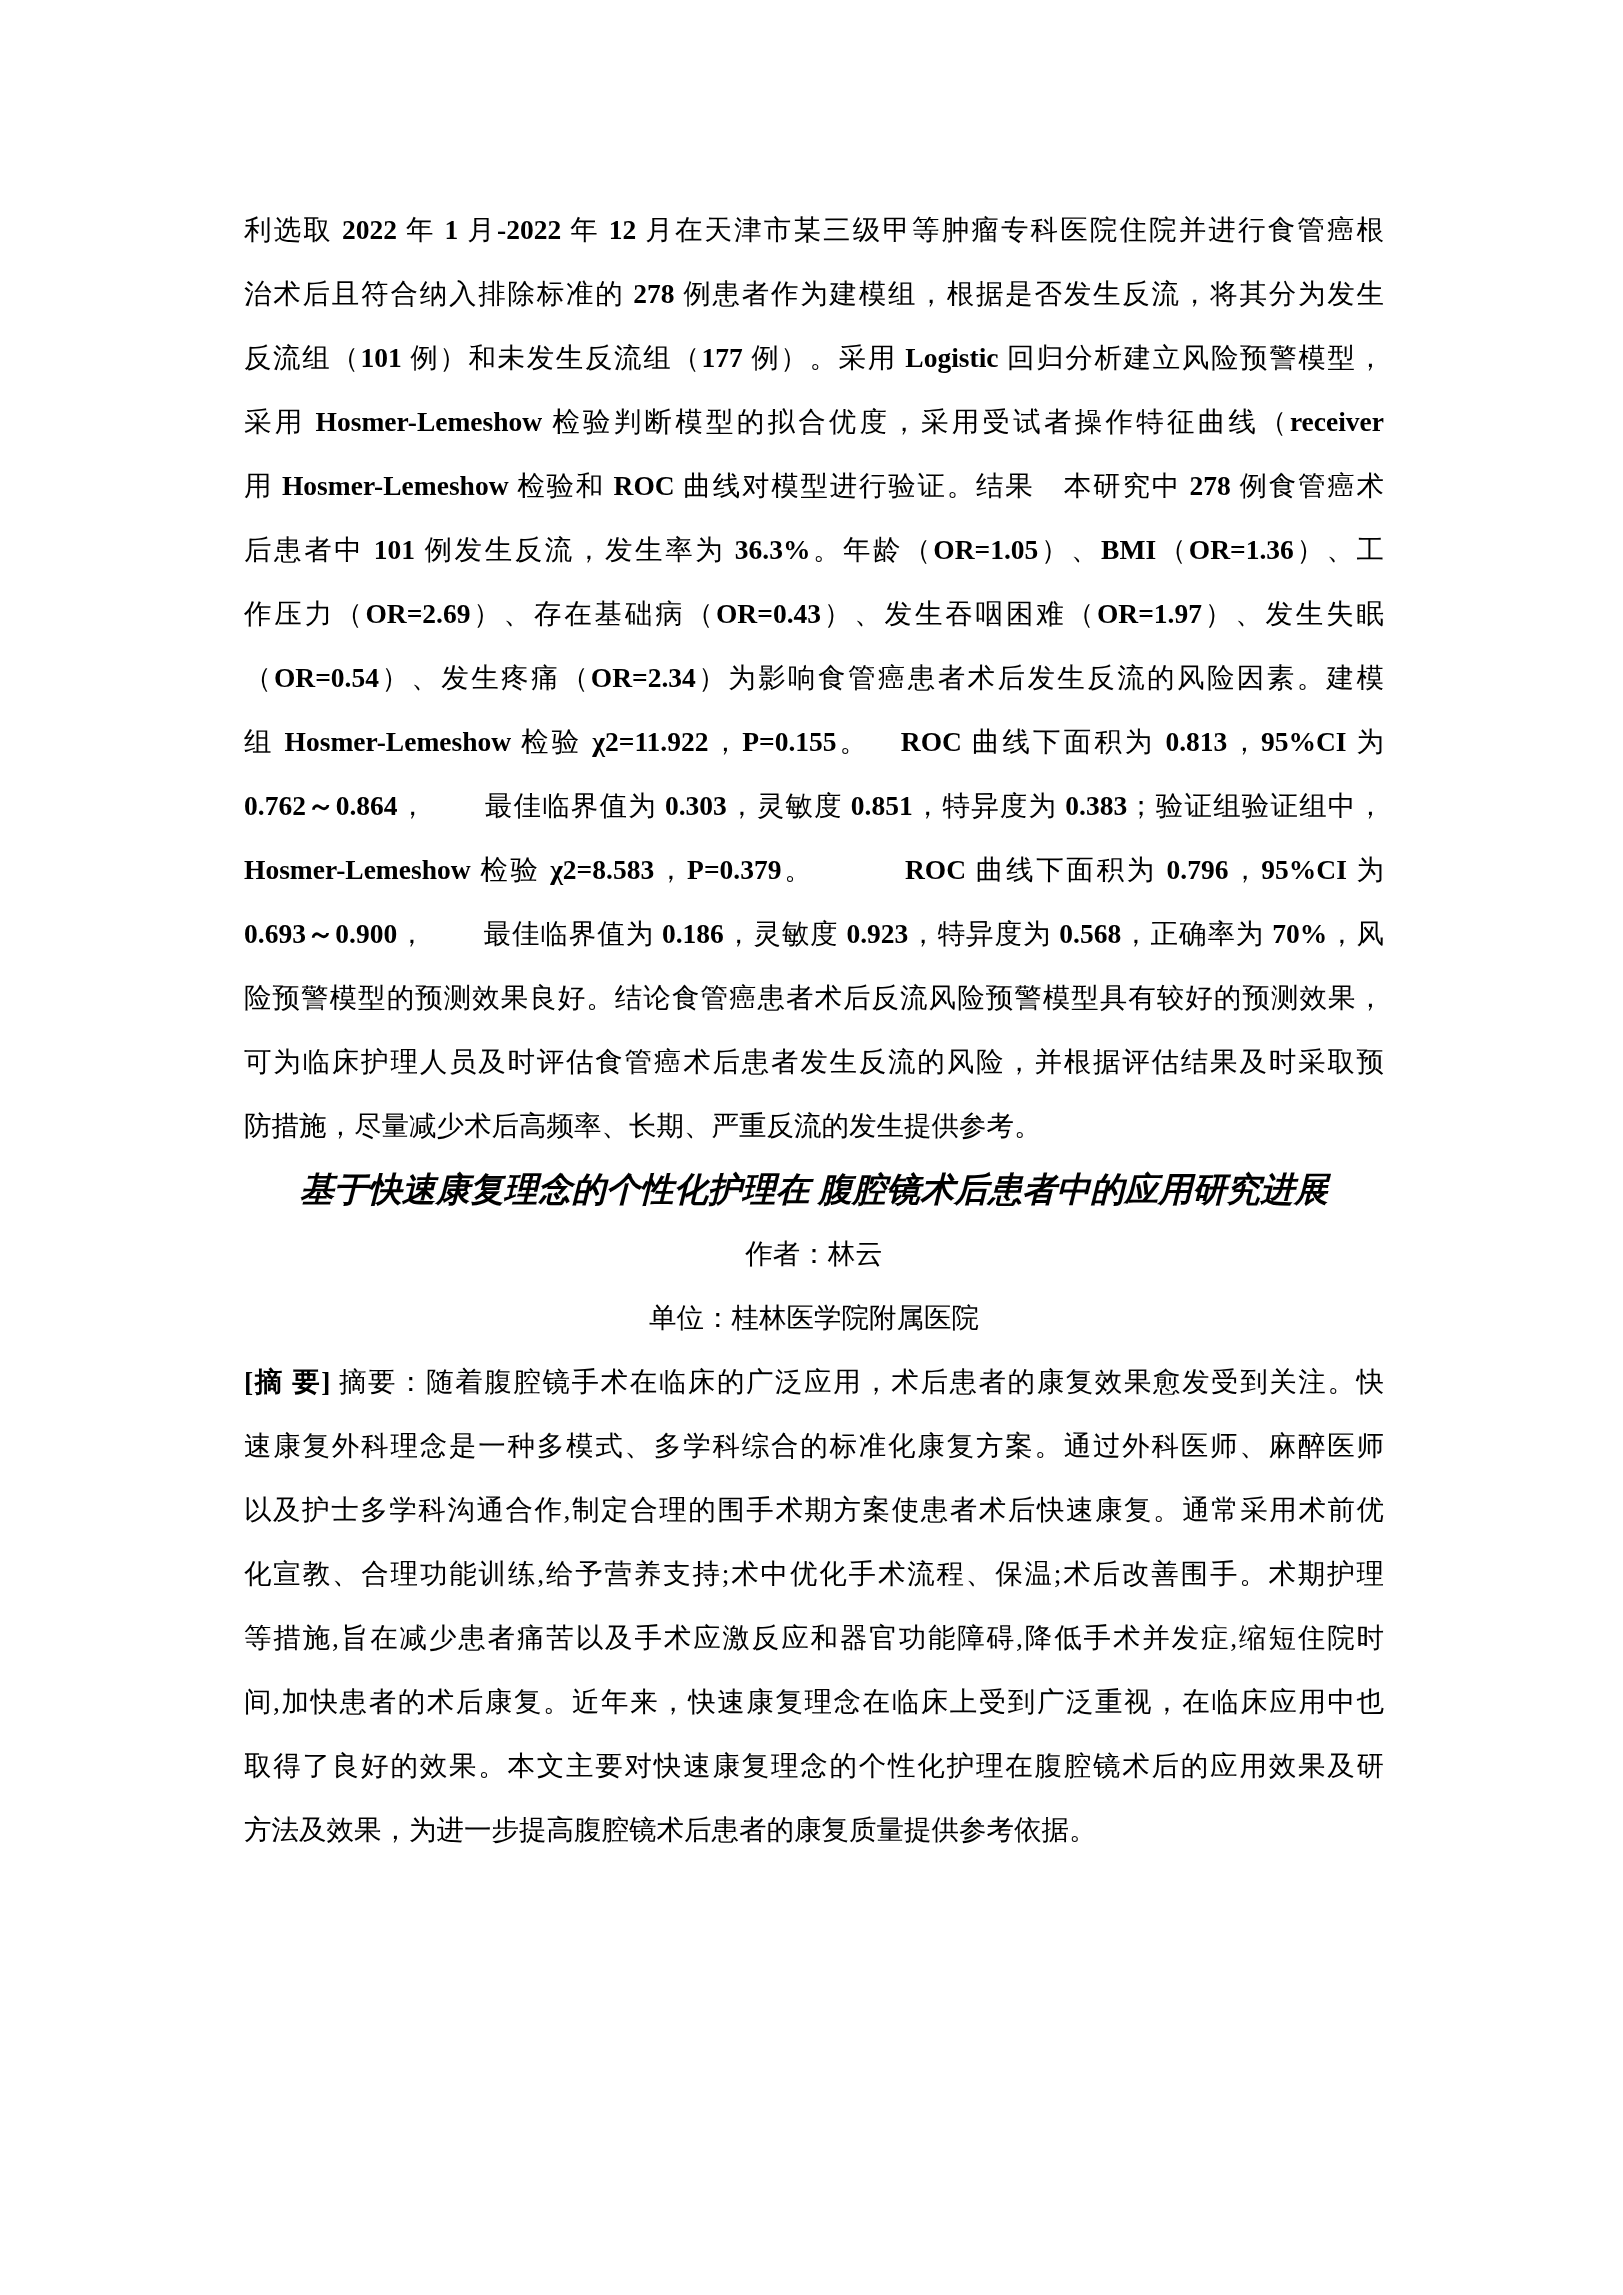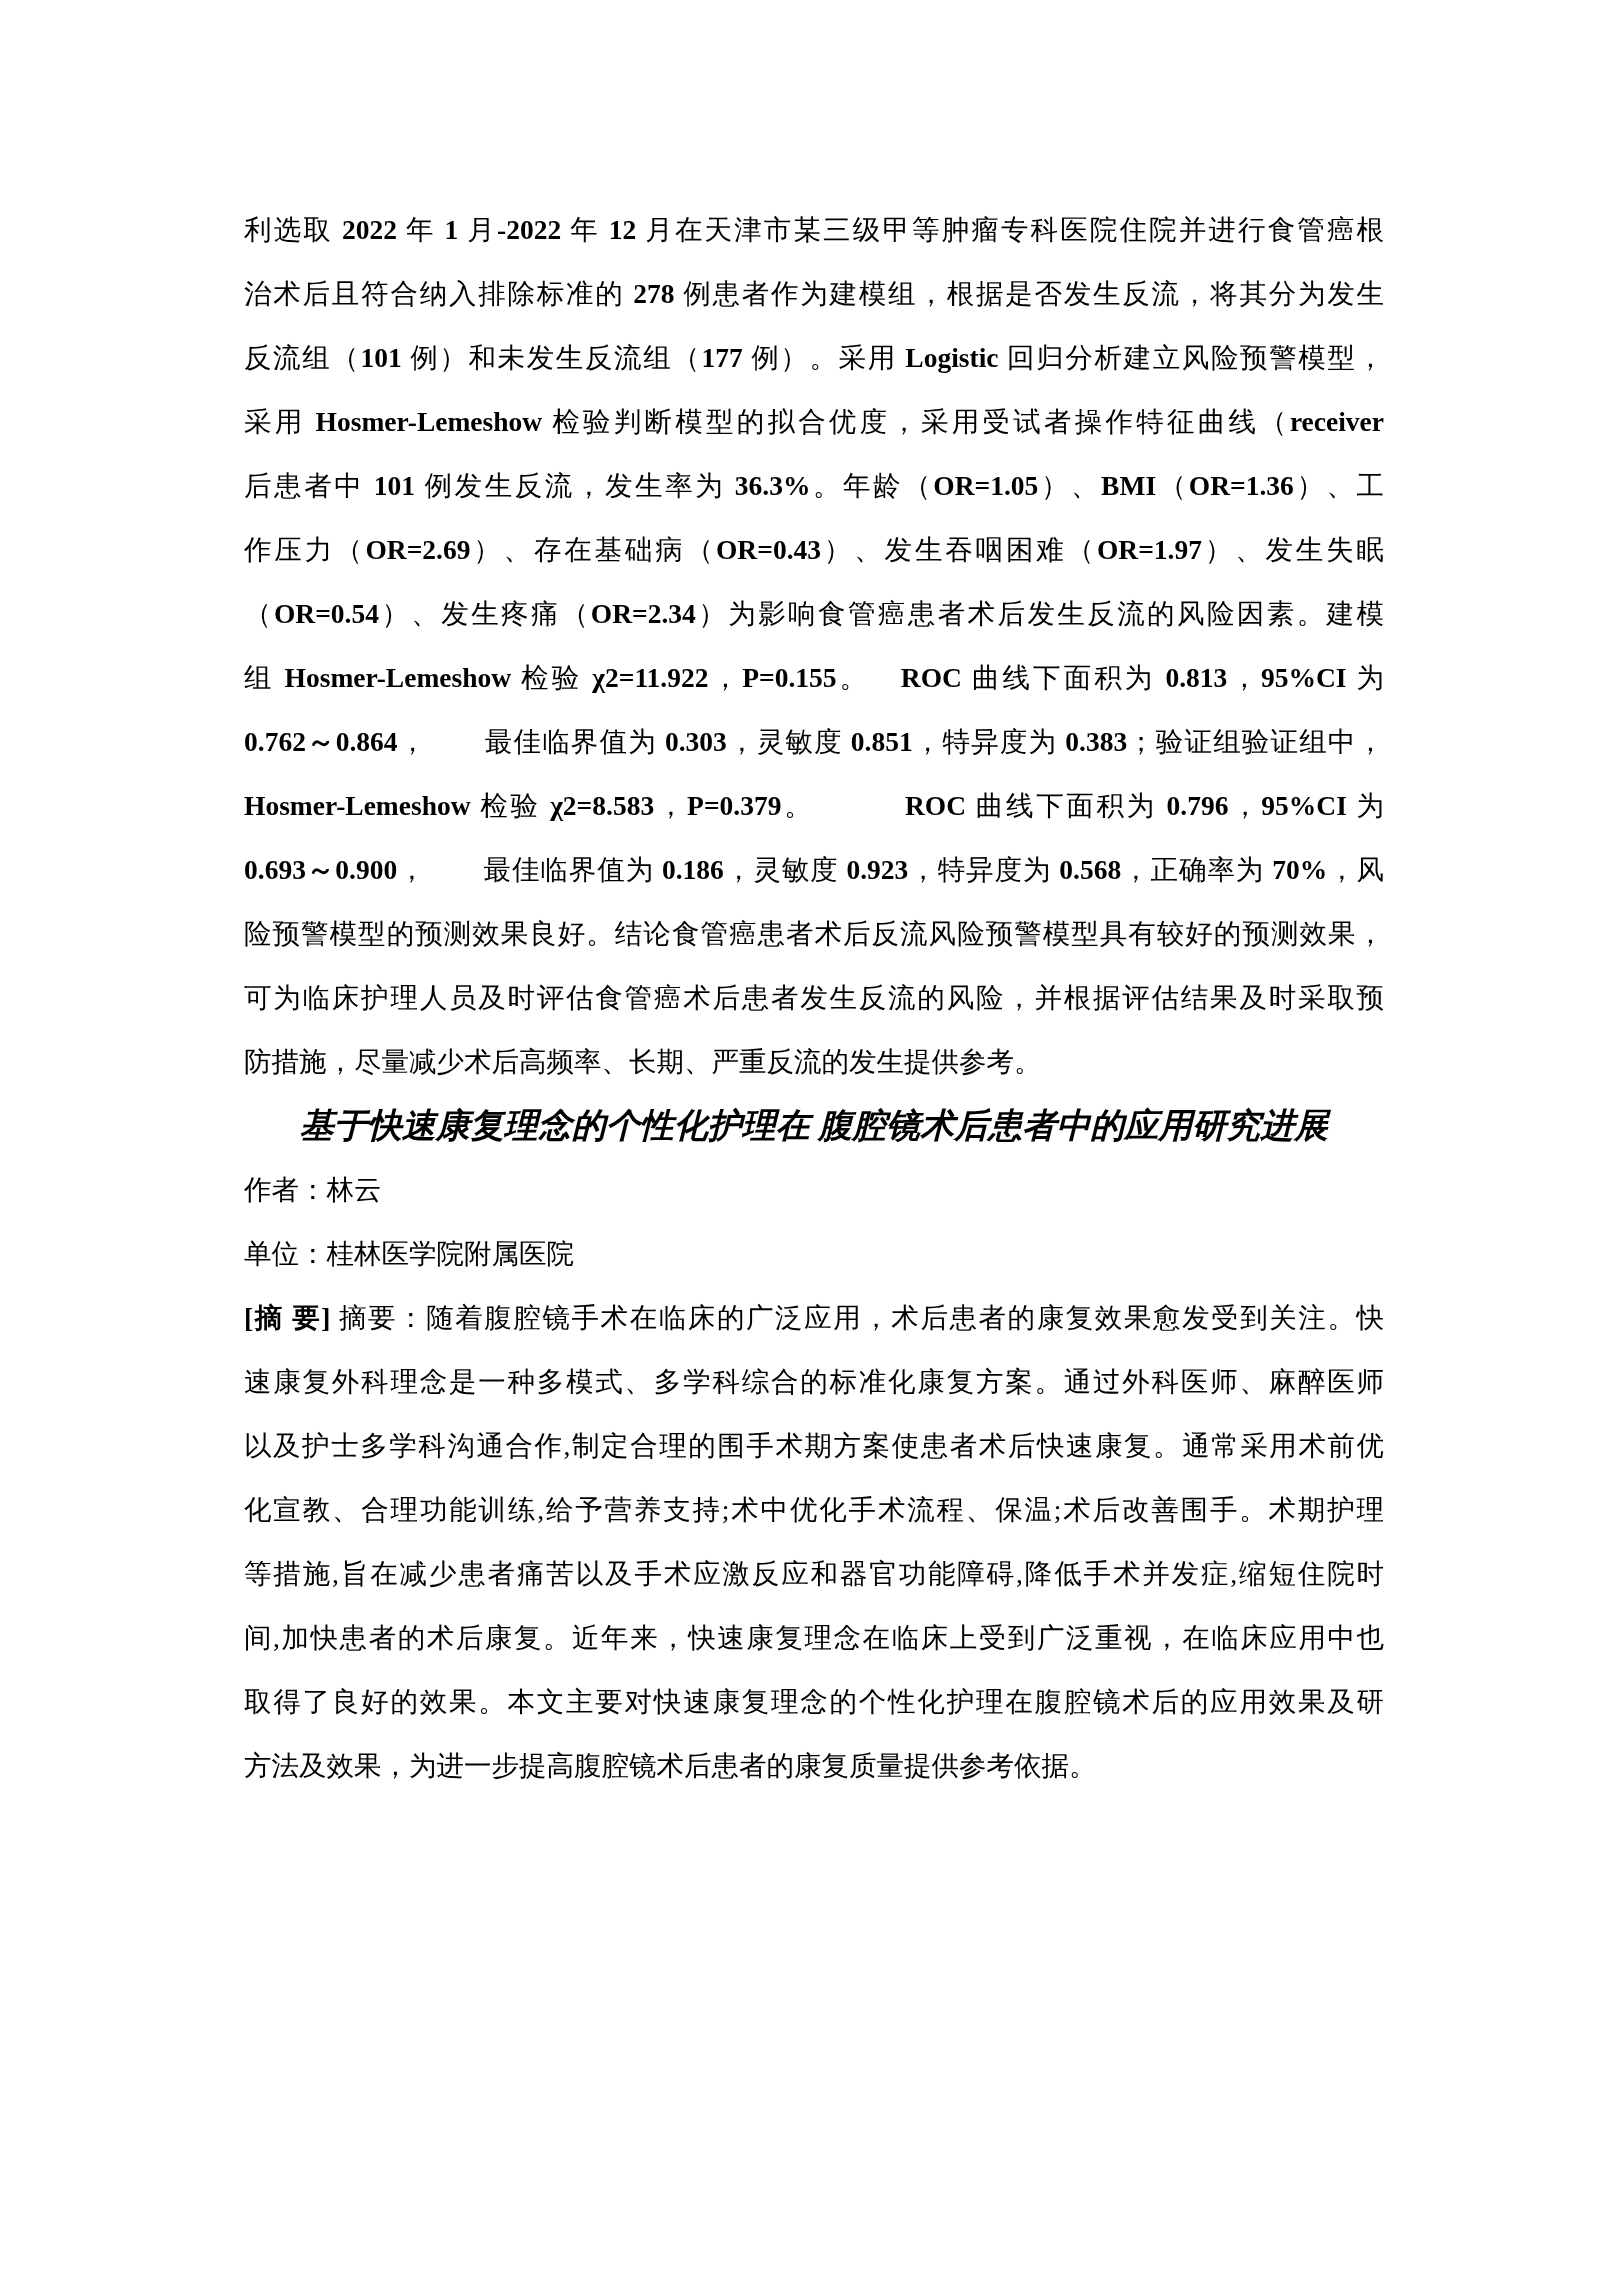--- a/index.html
+++ b/index.html
@@ -31,40 +31,42 @@
   }
   .line.justify {
     text-align: justify;
     text-align-last: justify;
   }
   .line.justify.last {
     text-align: justify;
     text-align-last: left;
   }
   .line.center {
+    text-align: center;
   }
   .line.title {
     text-align: center;
     font-size: 34px;
     font-weight: bold;
     font-style: italic;
   }
   .seg.b {
     font-weight: bold;
   }
 </style>
 </head>
 <body>
 
 <div class="page">
   <div class="content">
       <div class="line justify"><span class="seg">利选取 </span><span class="seg b">2022</span><span class="seg"> 年 </span><span class="seg b">1</span><span class="seg"> 月</span><span class="seg b">-2022</span><span class="seg"> 年 </span><span class="seg b">12</span><span class="seg"> 月在天津市某三级甲等肿瘤专科医院住院并进行食管癌根</span></div>
       <div class="line justify"><span class="seg">治术后且符合纳入排除标准的 </span><span class="seg b">278</span><span class="seg"> 例患者作为建模组，根据是否发生反流，将其分为发生</span></div>
       <div class="line justify"><span class="seg">反流组（</span><span class="seg b">101</span><span class="seg"> 例）和未发生反流组（</span><span class="seg b">177</span><span class="seg"> 例）。采用 </span><span class="seg b">Logistic</span><span class="seg"> 回归分析建立风险预警模型，</span></div>
       <div class="line justify"><span class="seg">采用 </span><span class="seg b">Hosmer-Lemeshow</span><span class="seg"> 检验判断模型的拟合优度，采用受试者操作特征曲线（</span><span class="seg b">receiver</span></div>
+      <div class="line justify"><span class="seg">用 </span><span class="seg b">Hosmer-Lemeshow</span><span class="seg"> 检验和 </span><span class="seg b">ROC</span><span class="seg"> 曲线对模型进行验证。结果　本研究中 </span><span class="seg b">278</span><span class="seg"> 例食管癌术</span></div>
       <div class="line justify"><span class="seg">后患者中 </span><span class="seg b">101</span><span class="seg"> 例发生反流，发生率为 </span><span class="seg b">36.3%</span><span class="seg">。年龄（</span><span class="seg b">OR=1.05</span><span class="seg">）、</span><span class="seg b">BMI</span><span class="seg">（</span><span class="seg b">OR=1.36</span><span class="seg">）、工</span></div>
       <div class="line justify"><span class="seg">作压力（</span><span class="seg b">OR=2.69</span><span class="seg">）、存在基础病（</span><span class="seg b">OR=0.43</span><span class="seg">）、发生吞咽困难（</span><span class="seg b">OR=1.97</span><span class="seg">）、发生失眠</span></div>
       <div class="line justify"><span class="seg">（</span><span class="seg b">OR=0.54</span><span class="seg">）、发生疼痛（</span><span class="seg b">OR=2.34</span><span class="seg">）为影响食管癌患者术后发生反流的风险因素。建模</span></div>
       <div class="line justify"><span class="seg">组 </span><span class="seg b">Hosmer-Lemeshow</span><span class="seg"> 检验 </span><span class="seg b">χ2=11.922</span><span class="seg">，</span><span class="seg b">P=0.155</span><span class="seg">。　</span><span class="seg b">ROC</span><span class="seg"> 曲线下面积为 </span><span class="seg b">0.813</span><span class="seg">，</span><span class="seg b">95%CI</span><span class="seg"> 为</span></div>
       <div class="line justify"><span class="seg b">0.762～0.864</span><span class="seg">，　　最佳临界值为 </span><span class="seg b">0.303</span><span class="seg">，灵敏度 </span><span class="seg b">0.851</span><span class="seg">，特异度为 </span><span class="seg b">0.383</span><span class="seg">；验证组验证组中，</span></div>
       <div class="line justify"><span class="seg b">Hosmer-Lemeshow</span><span class="seg"> 检验 </span><span class="seg b">χ2=8.583</span><span class="seg">，</span><span class="seg b">P=0.379</span><span class="seg">。　　　</span><span class="seg b">ROC</span><span class="seg"> 曲线下面积为 </span><span class="seg b">0.796</span><span class="seg">，</span><span class="seg b">95%CI</span><span class="seg"> 为</span></div>
       <div class="line justify"><span class="seg b">0.693～0.900</span><span class="seg">，　　最佳临界值为 </span><span class="seg b">0.186</span><span class="seg">，灵敏度 </span><span class="seg b">0.923</span><span class="seg">，特异度为 </span><span class="seg b">0.568</span><span class="seg">，正确率为 </span><span class="seg b">70%</span><span class="seg">，风</span></div>
       <div class="line justify"><span class="seg">险预警模型的预测效果良好。结论食管癌患者术后反流风险预警模型具有较好的预测效果，</span></div>
       <div class="line justify"><span class="seg">可为临床护理人员及时评估食管癌术后患者发生反流的风险，并根据评估结果及时采取预</span></div>
       <div class="line justify last"><span class="seg">防措施，尽量减少术后高频率、长期、严重反流的发生提供参考。</span></div>

